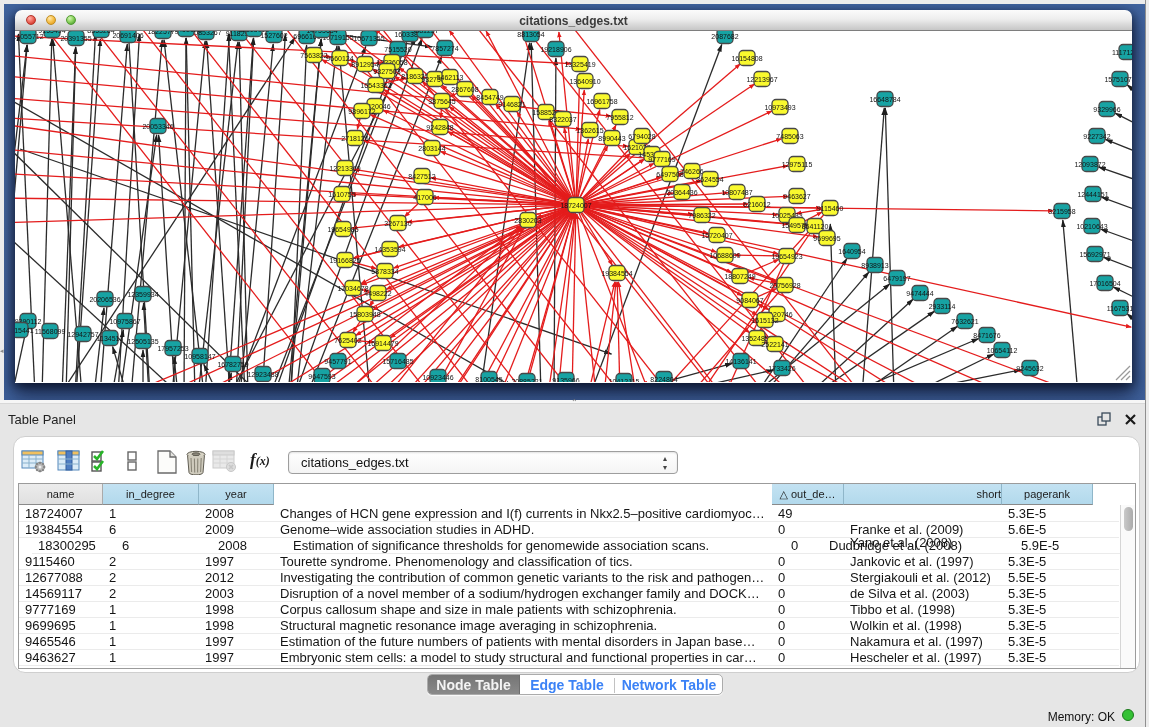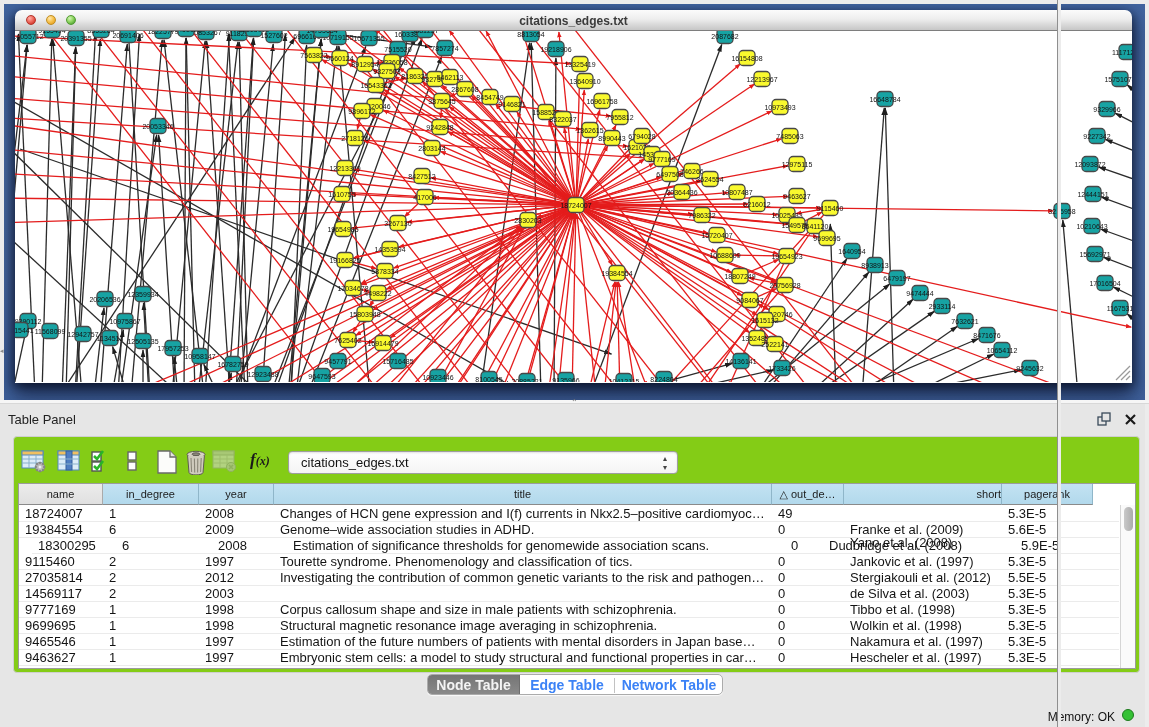--- a/index.html
+++ b/index.html
@@ -1,17 +1,17 @@
 <!DOCTYPE html>
 <html><head><meta charset="utf-8">
 <style>
 * { margin:0; padding:0; box-sizing:border-box; }
 html,body { width:1149px; height:727px; overflow:hidden;
   font-family:"Liberation Sans",sans-serif; background:#ececec; }
-#app { position:relative; width:1061px; height:727px;text-decoration:underline; }
+#app { position:relative; width:1149px; height:727px;text-decoration:underline; }
 
 
 #netpanel { position:absolute; left:4px; top:4px; width:1141px; height:396px;
   background:linear-gradient(180deg,#41649f 0%,#4a6da6 40%,#4869a2 70%,#3f619c 100%); overflow:hidden; }
 #netwin { position:absolute; left:11px; top:6px; width:1117px; height:373px;
   border-radius:7px 7px 0 0;
   box-shadow:0 11px 20px 2px rgba(5,10,30,.60), 3px 3px 9px 0px rgba(5,10,30,.38), -3px 3px 9px 0px rgba(5,10,30,.38); }
 #titlebar { position:absolute; left:0; top:0; width:100%; height:21px;
   border-radius:7px 7px 0 0;
   background:linear-gradient(180deg,#fbfbfb 0%,#eeeeee 45%,#dadada 72%,#c6c6c6 100%);
@@ -37,21 +37,21 @@
   border-left:1px solid #8f8f8f; }
 
 
 #split { position:absolute; left:0; top:400px; width:1149px; height:4px; background:#f6f6f6;
   border-bottom:1px solid #d8d8d8;}
 #split .caret { position:absolute; left:571px; top:-2px; color:#777; font-size:8px; }
 #tpanel { position:absolute; left:0; top:404px; width:1145px; height:323px; background:#e6e6e6; }
 #tpanel .hdr { position:absolute; left:8px; top:8px; font-size:13px; color:#222; }
 #tp-icons { position:absolute; right:7px; top:7px; }
 #tbody-wrap { position:absolute; left:13px; top:32px; width:1127px; height:237px;
-  background:#84cc16; border:1px solid #cfcfcf; border-radius:4px; }
+  background:#ffffff; border:1px solid #cfcfcf; border-radius:12px; }
 
 
 #toolbar { position:absolute; left:6px; top:12px; height:30px; width:1100px; }
 .tbi { position:absolute; top:0; }
 #combo { position:absolute; left:268px; top:2px; width:390px; height:23px; background:linear-gradient(180deg,#ffffff,#f4f4f4);
   border:1px solid #9e9e9e; border-radius:4px; box-shadow:inset 0 1px 2px rgba(0,0,0,.12);
   font-size:13px; color:#111; line-height:21px; padding-left:12px; }
 #combo .spin { position:absolute; right:10px; top:2px; color:#444; font-size:8px; line-height:9px; text-align:center;}
 
 
@@ -739,21 +739,20 @@
 <circle cx="19" cy="18" r="4.5" fill="#c2c2c2" stroke="#9a9a9a"></circle>
 <path d="M17 16 l4 4 M21 16 l-4 4" stroke="#9a9a9a" stroke-width="1.6"></path>
 </svg>
           <div class="tbi" style="left:230px; top:1px; width:30px; height:22px; font-family:'Liberation Serif',serif; font-style:italic; font-weight:bold; font-size:17px; color:#1a1a1a;">f<span style="font-size:12px;">(x)</span></div>
       <div id="combo">citations_edges.txt<div class="spin">▴<br>▾</div></div>
     </div>
     <div id="dtable">
           <div class="th gray" style="left:0px;width:84px;">name</div>
           <div class="th" style="left:84px;width:96px;">in_degree</div>
           <div class="th" style="left:180px;width:75px;">year</div>
-          <div class="th" style="left:255px;width:498px;">title</div>
           <div class="th" style="left:753px;width:72px;">△ out_de…</div>
           <div class="th" style="left:825px;width:158px;text-align:right;">short</div>
           <div class="th" style="left:983px;width:91px;">pagerank</div>
           <div class="tr" style="top:22px;border-bottom:1px solid #ebebeb;">
             <div class="td" style="left:6px;width:78px;">18724007</div>
             <div class="td" style="left:90px;width:90px;">1</div>
             <div class="td" style="left:186px;width:69px;">2008</div>
             <div class="td" style="left:261px;width:492px;">Changes of HCN gene expression and I(f) currents in Nkx2.5–positive cardiomyoc…</div>
             <div class="td" style="left:759px;width:66px;">49</div>
             <div class="td" style="left:831px;width:152px;margin-top:29px;">Yano et al. (2008)</div>
@@ -780,32 +779,33 @@
           <div class="tr" style="top:70px;border-bottom:1px solid #ebebeb;">
             <div class="td" style="left:6px;width:78px;">9115460</div>
             <div class="td" style="left:90px;width:90px;">2</div>
             <div class="td" style="left:186px;width:69px;">1997</div>
             <div class="td" style="left:261px;width:492px;">Tourette syndrome. Phenomenology and classification of tics.</div>
             <div class="td" style="left:759px;width:66px;">0</div>
             <div class="td" style="left:831px;width:152px;">Jankovic et al. (1997)</div>
             <div class="td" style="left:989px;width:85px;">5.3E-5</div>
           </div>
           <div class="tr" style="top:86px;border-bottom:1px solid #ebebeb;">
-            <div class="td" style="left:6px;width:78px;">27035814</div>
+            <div class="td" style="left:6px;width:78px;">12677088</div>
             <div class="td" style="left:90px;width:90px;">2</div>
             <div class="td" style="left:186px;width:69px;">2012</div>
             <div class="td" style="left:261px;width:492px;">Investigating the contribution of common genetic variants to the risk and pathogen…</div>
             <div class="td" style="left:759px;width:66px;">0</div>
             <div class="td" style="left:831px;width:152px;">Stergiakouli et al. (2012)</div>
             <div class="td" style="left:989px;width:85px;">5.5E-5</div>
           </div>
           <div class="tr" style="top:102px;border-bottom:1px solid #ebebeb;">
             <div class="td" style="left:6px;width:78px;">14569117</div>
             <div class="td" style="left:90px;width:90px;">2</div>
             <div class="td" style="left:186px;width:69px;">2003</div>
+            <div class="td" style="left:261px;width:492px;">Disruption of a novel member of a sodium/hydrogen exchanger family and DOCK…</div>
             <div class="td" style="left:759px;width:66px;">0</div>
             <div class="td" style="left:831px;width:152px;">de Silva et al. (2003)</div>
             <div class="td" style="left:989px;width:85px;">5.3E-5</div>
           </div>
           <div class="tr" style="top:118px;border-bottom:1px solid #ebebeb;">
             <div class="td" style="left:6px;width:78px;">9777169</div>
             <div class="td" style="left:90px;width:90px;">1</div>
             <div class="td" style="left:186px;width:69px;">1998</div>
             <div class="td" style="left:261px;width:492px;">Corpus callosum shape and size in male patients with schizophrenia.</div>
             <div class="td" style="left:759px;width:66px;">0</div>

